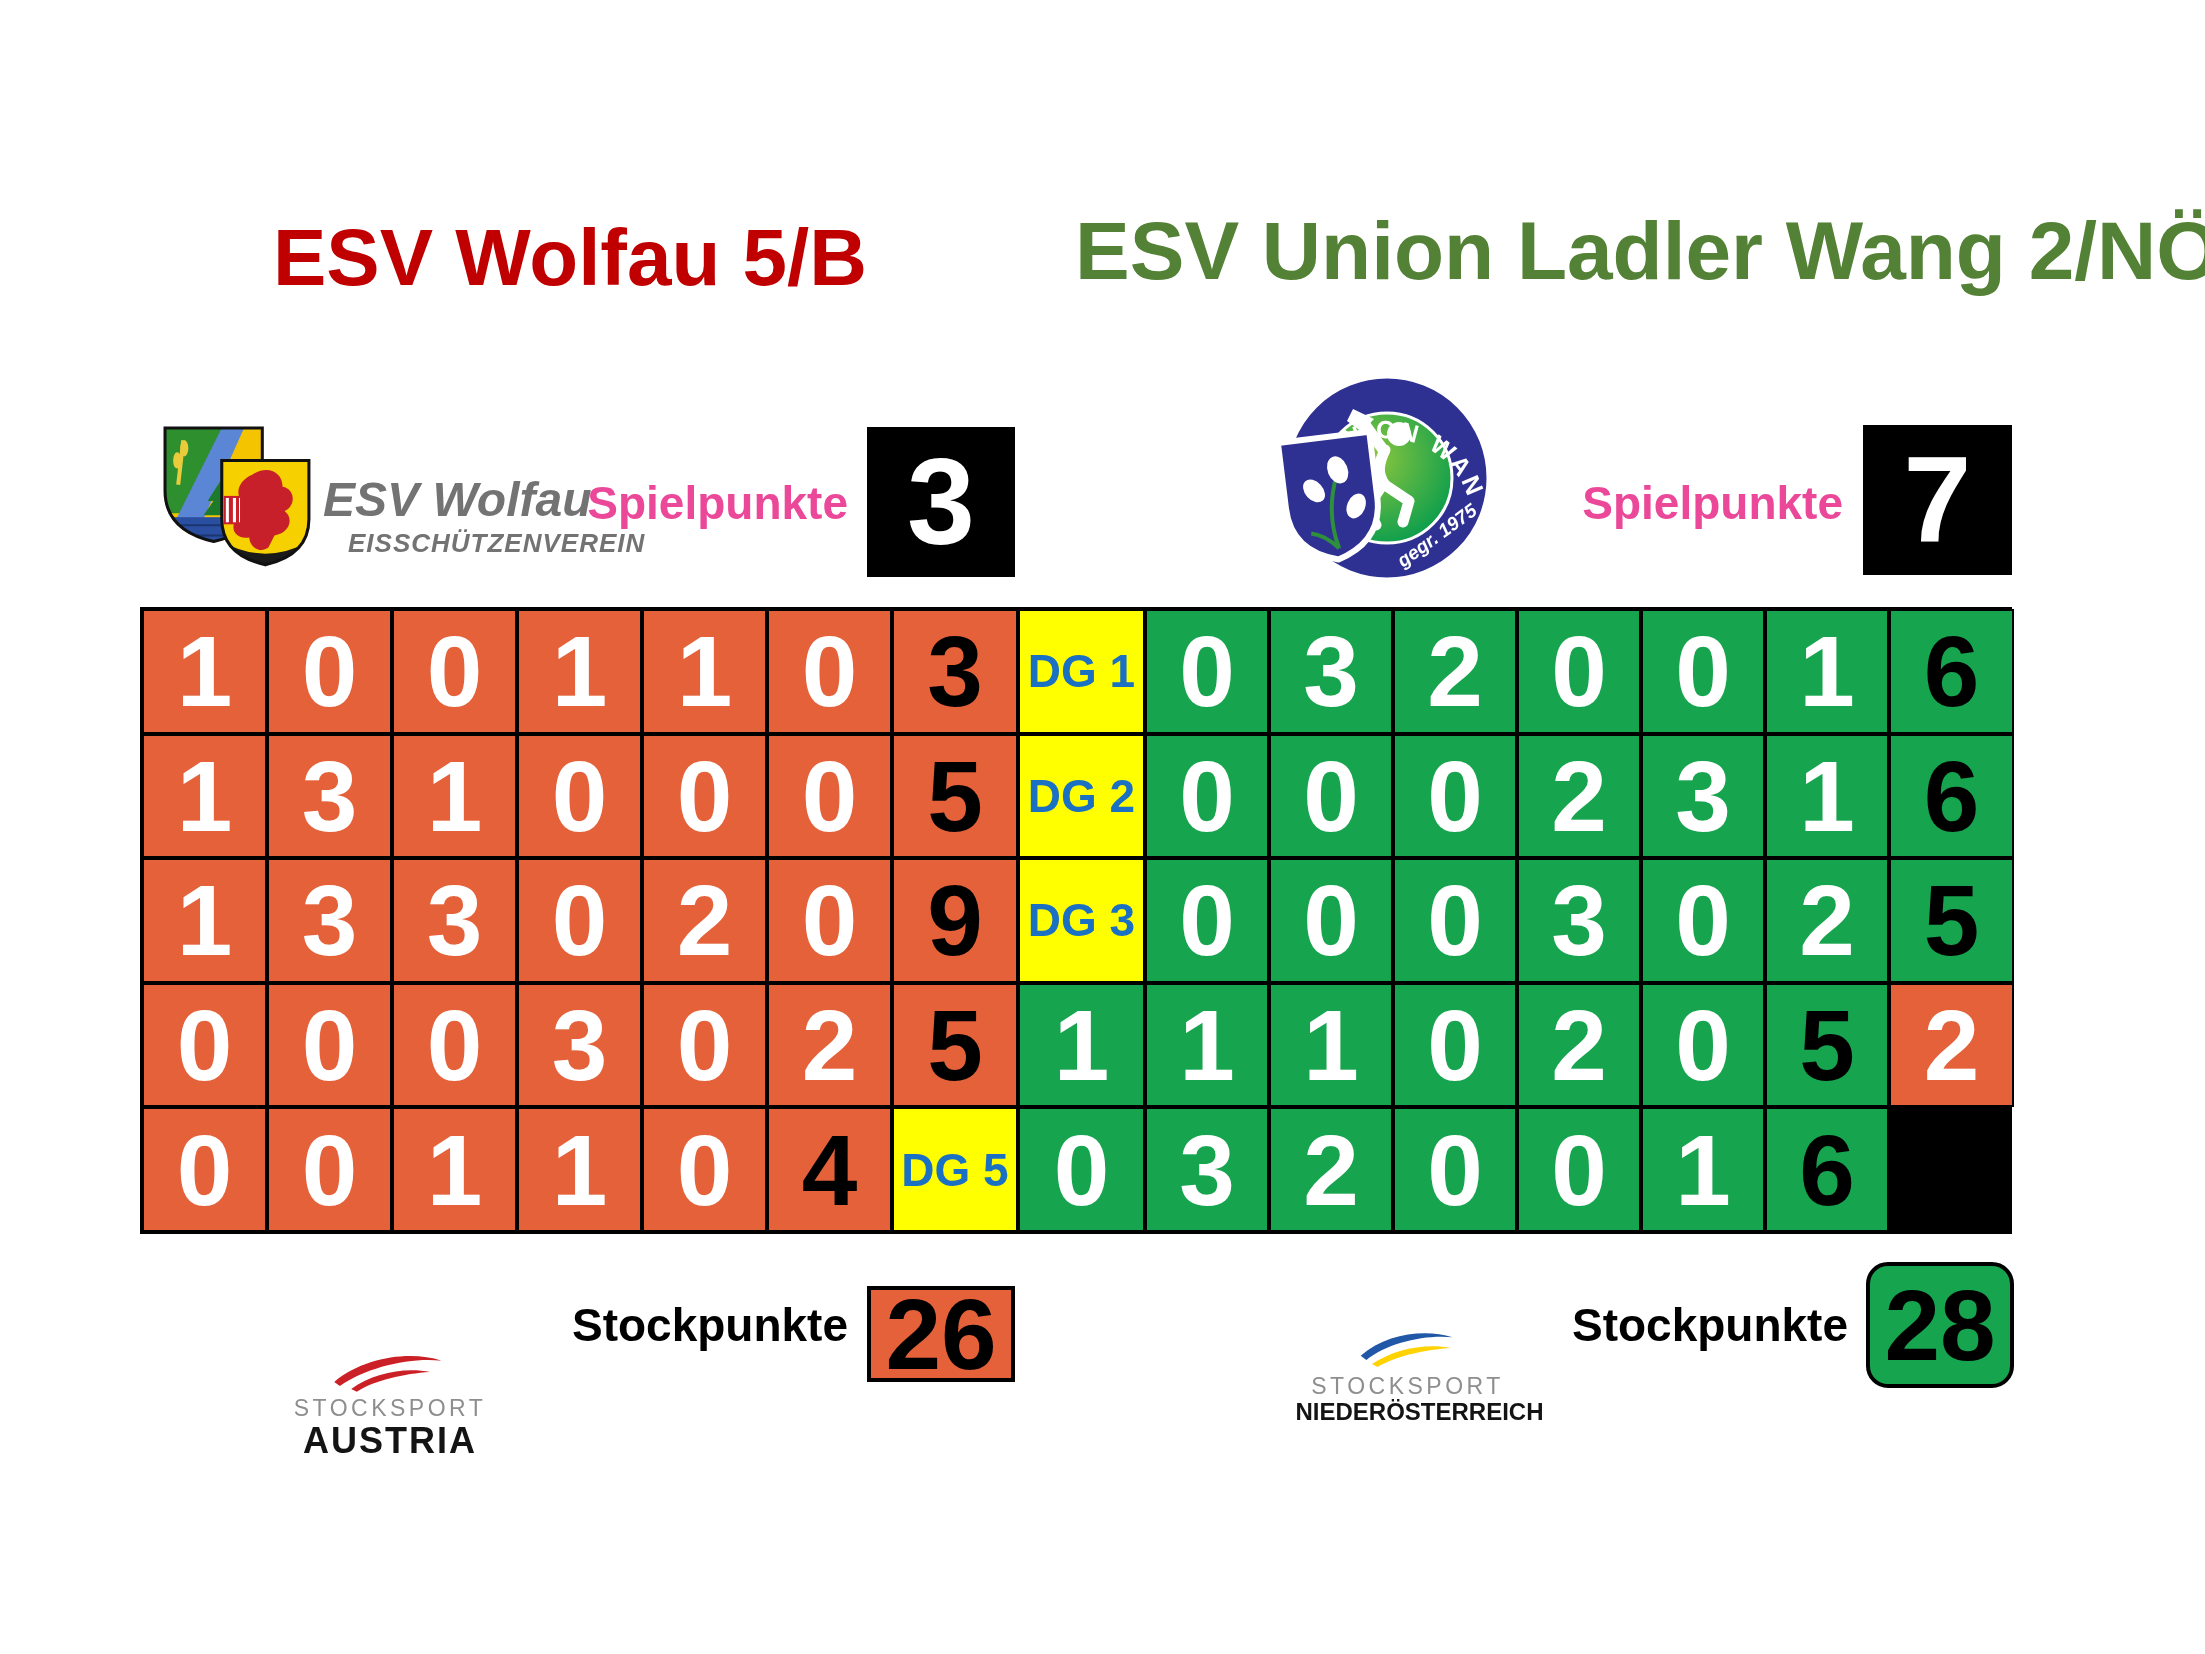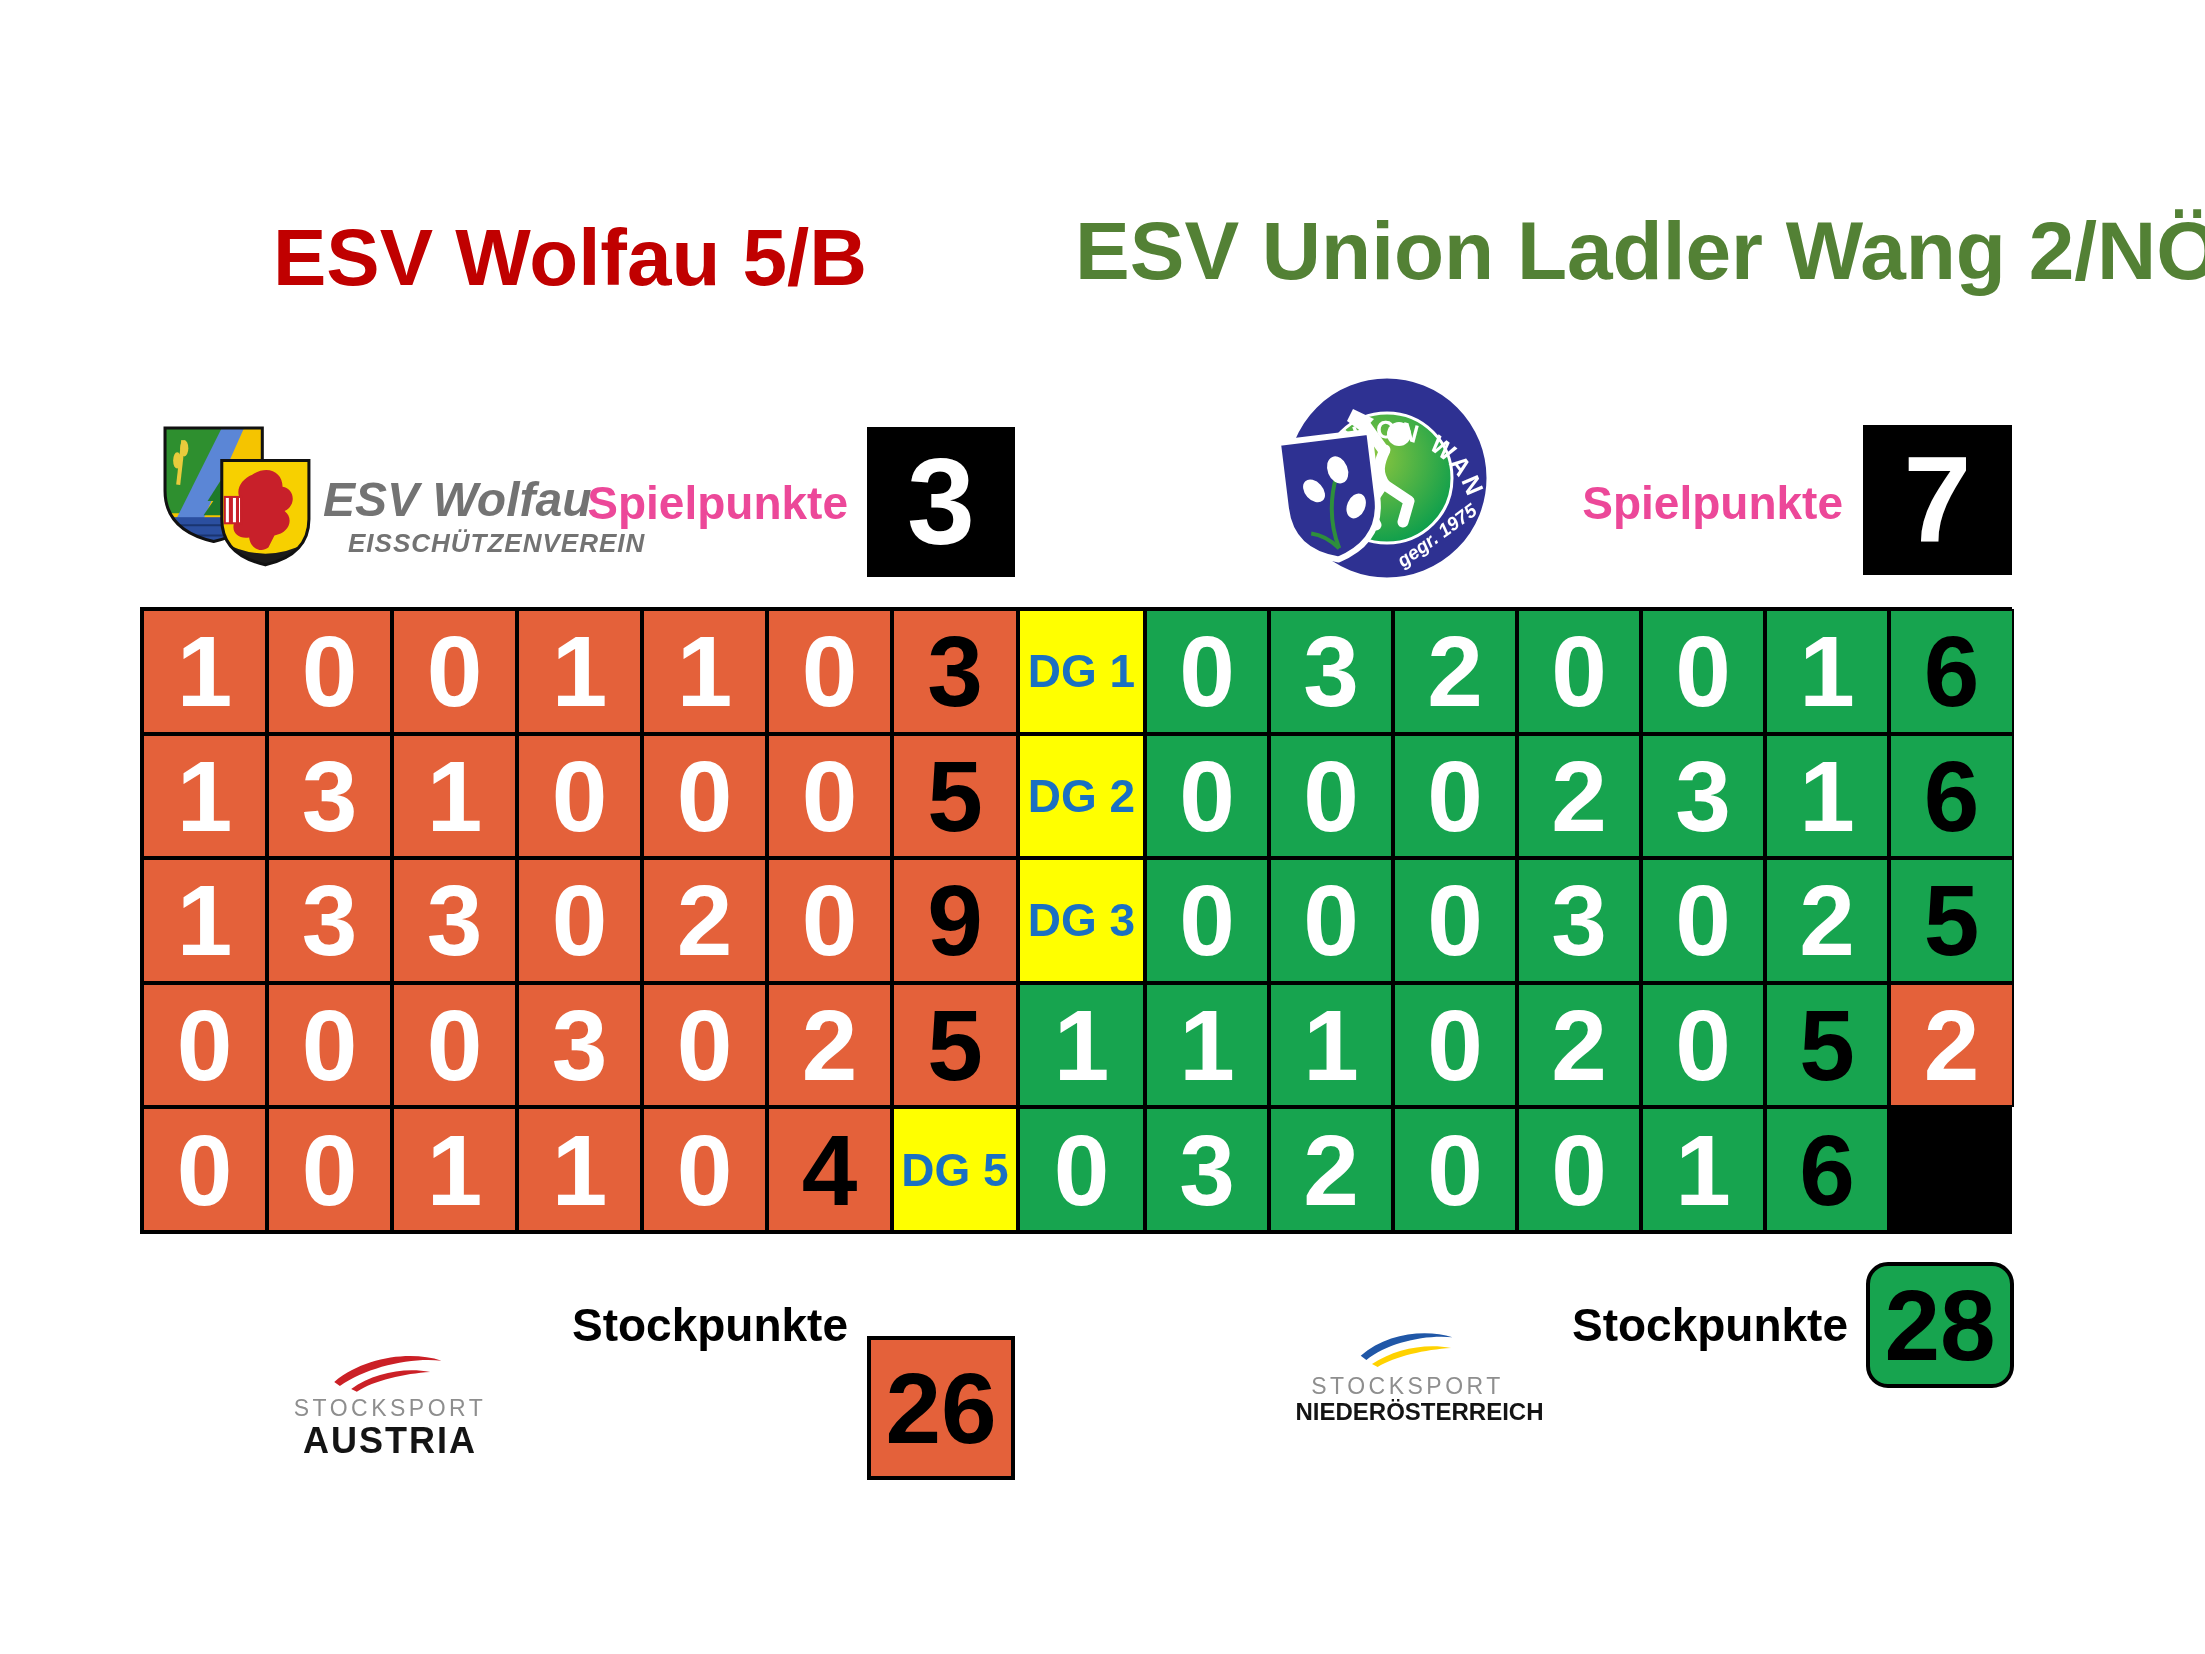--- a/index.html
+++ b/index.html
@@ -53,21 +53,21 @@
   .logo-noe{left:1255px;top:1326px;width:305px;}
   .swoosh{width:120px;height:48px;}
   .logo-gray{color:#8E8E8E;font-size:23px;letter-spacing:3.5px;line-height:1.1;white-space:nowrap;}
   .logo-black{color:#141414;font-size:36px;font-weight:800;letter-spacing:2px;line-height:1.1;white-space:nowrap;}
   .logo-black.noe{font-size:24px;letter-spacing:0px;margin-left:24px;}
 
   .st-label{position:absolute;font-size:46px;font-weight:bold;color:#000;text-align:right;line-height:1;}
   .st-left{left:553px;top:1302px;width:295px;}
   .st-right{left:1548px;top:1302px;width:300px;}
   .st-box{position:absolute;display:flex;align-items:center;justify-content:center;font-weight:bold;font-size:100px;color:#000;border:4px solid #000;box-sizing:border-box;line-height:1;}
-  .st-box-left{left:867px;top:1336px;width:148px;height:144px;background:var(--orange);}
+  .st-box-left{left:867px;top:1286px;width:148px;height:96px;background:var(--orange);}
   .st-box-right{left:1866px;top:1262px;width:148px;height:126px;background:var(--green);border-radius:22px;}
 </style>
 </head>
 <body>
 
 <div class="canvas">
 
   <div class="title title-left">ESV Wolfau 5/B</div>
   <div class="title title-right">ESV Union Ladler Wang 2/NÖ</div>
 

